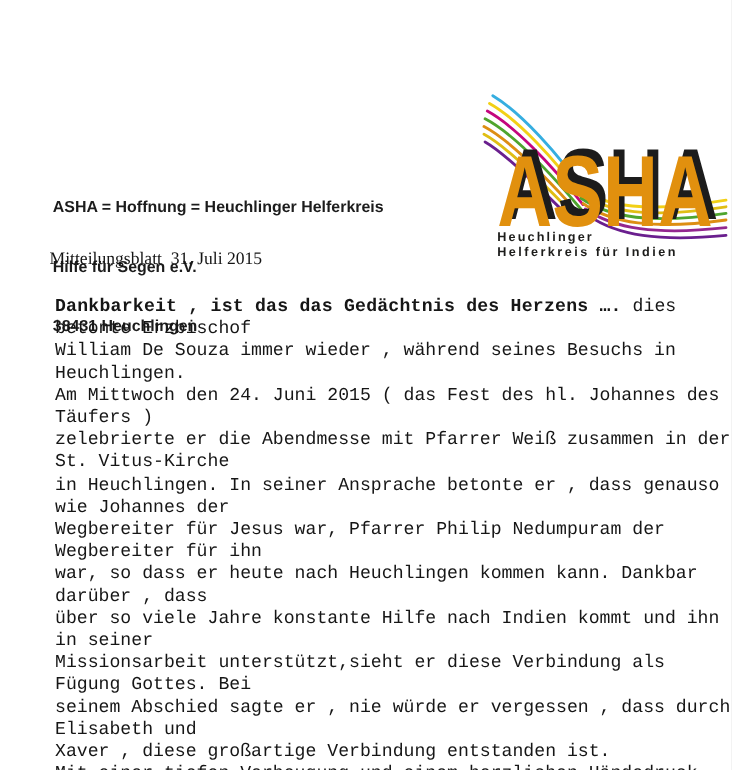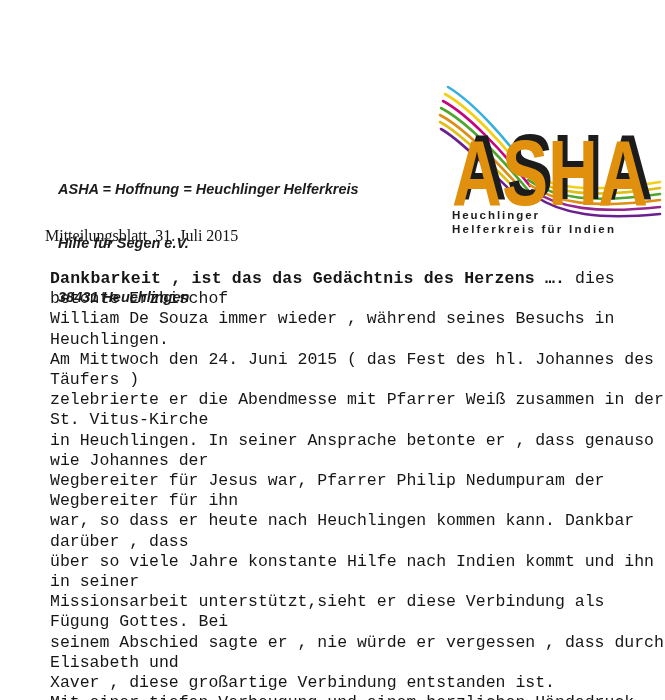--- a/index.html
+++ b/index.html
@@ -6,27 +6,26 @@
   .page{
     position:relative;
     width:665px;height:700px;
     margin:0 auto;
     background:#ffffff;
     overflow:hidden;
     font-family:"Liberation Serif", serif;
     color:#1b1b1b;
   }
   .sender{
-    position:absolute;left:58px;top:144px;
+    position:absolute;left:48px;top:144px;
     font-family:"Liberation Sans", sans-serif;
     font-weight:bold;
     font-size:14.5px;line-height:18px;
     color:#1c1c1c;
     white-space:pre;
-    font-style:italic;
   }
   .masthead{
     position:absolute;left:45px;top:225px;
     font-family:"Liberation Serif", serif;
     font-size:16px;line-height:22px;
     color:#141414;
     white-space:pre;
   }
   .body-text{
     position:absolute;left:50px;top:269px;

